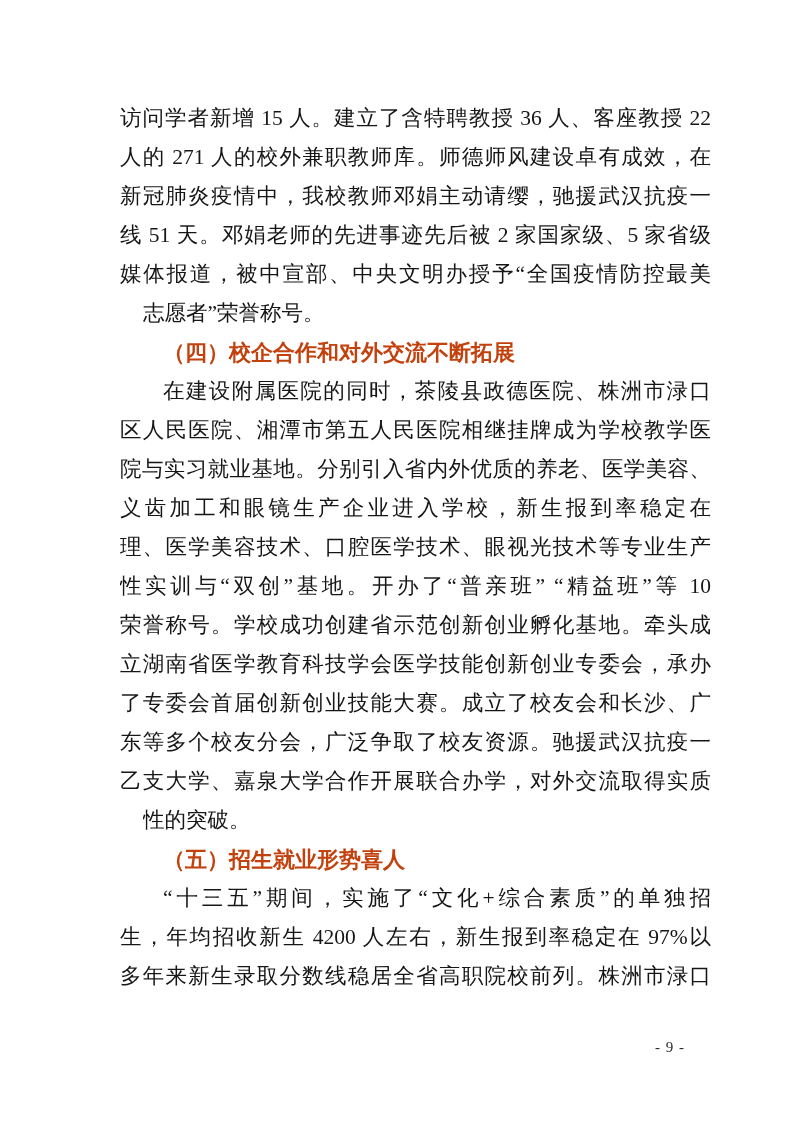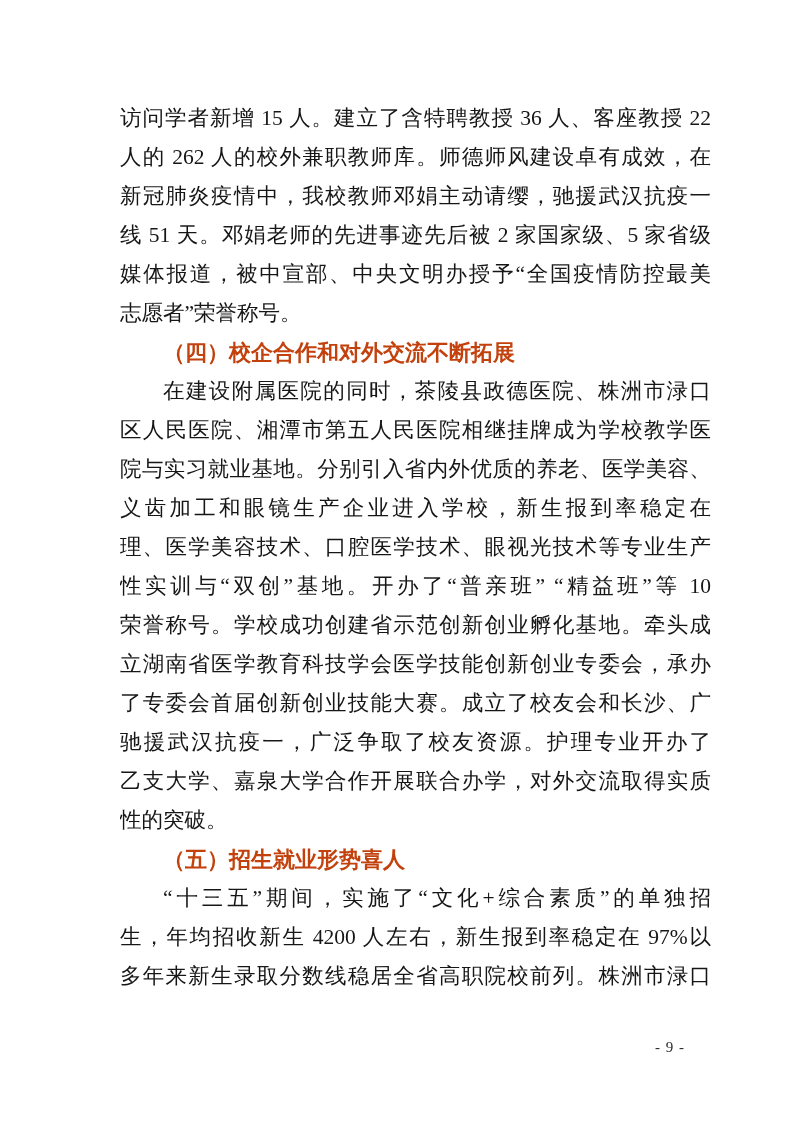--- a/index.html
+++ b/index.html
@@ -29,20 +29,21 @@
     font-size: 21.5px;
     text-align: justify;
     text-align-last: justify;
     text-justify: inter-character;
     overflow: hidden;
     white-space: normal;
     color: #161616;
   }
   .line.flush {
     text-align-last: left;
+    margin-left: 23px;
   }
   .line.indent {
     text-indent: 43px;
   }
   .line.heading {
     font-weight: 700;
     color: #c2410c;
     text-align: left;
     text-align-last: left;
     text-indent: 43px;
@@ -58,36 +59,36 @@
     color: #2a2a2a;
     font-family: "Liberation Serif", "DejaVu Serif", serif;
   }
 </style>
 </head>
 <body>
 
 <div class="page">
   <div class="content">
       <div class="line">访问学者新增 15 人。建立了含特聘教授 36 人、客座教授 22</div>
-      <div class="line">人的 262 人的校外兼职教师库。师德师风建设卓有成效，在</div>
+      <div class="line">人的 271 人的校外兼职教师库。师德师风建设卓有成效，在</div>
       <div class="line">新冠肺炎疫情中，我校教师邓娟主动请缨，驰援武汉抗疫一</div>
       <div class="line">线 51 天。邓娟老师的先进事迹先后被 2 家国家级、5 家省级</div>
       <div class="line">媒体报道，被中宣部、中央文明办授予“全国疫情防控最美</div>
       <div class="line flush">志愿者”荣誉称号。</div>
       <div class="line heading">（四）校企合作和对外交流不断拓展</div>
       <div class="line indent">在建设附属医院的同时，茶陵县政德医院、株洲市渌口</div>
       <div class="line">区人民医院、湘潭市第五人民医院相继挂牌成为学校教学医</div>
       <div class="line">院与实习就业基地。分别引入省内外优质的养老、医学美容、</div>
       <div class="line">义齿加工和眼镜生产企业进入学校，新生报到率稳定在</div>
       <div class="line">理、医学美容技术、口腔医学技术、眼视光技术等专业生产</div>
       <div class="line">性实训与“双创”基地。开办了“普亲班” “精益班”等 10</div>
       <div class="line">荣誉称号。学校成功创建省示范创新创业孵化基地。牵头成</div>
       <div class="line">立湖南省医学教育科技学会医学技能创新创业专委会，承办</div>
       <div class="line">了专委会首届创新创业技能大赛。成立了校友会和长沙、广</div>
-      <div class="line">驰援武汉抗疫一，广泛争取了校友资源。护理专业开办了</div>
+      <div class="line">东等多个校友分会，广泛争取了校友资源。驰援武汉抗疫一</div>
       <div class="line">乙支大学、嘉泉大学合作开展联合办学，对外交流取得实质</div>
       <div class="line flush">性的突破。</div>
       <div class="line heading">（五）招生就业形势喜人</div>
       <div class="line indent">“十三五”期间，实施了“文化+综合素质”的单独招</div>
       <div class="line">生，年均招收新生 4200 人左右，新生报到率稳定在 97%以上，</div>
       <div class="line">多年来新生录取分数线稳居全省高职院校前列。株洲市渌口</div>
     </div>
   <div class="page-num">- 9 -</div>
 </div>
 

